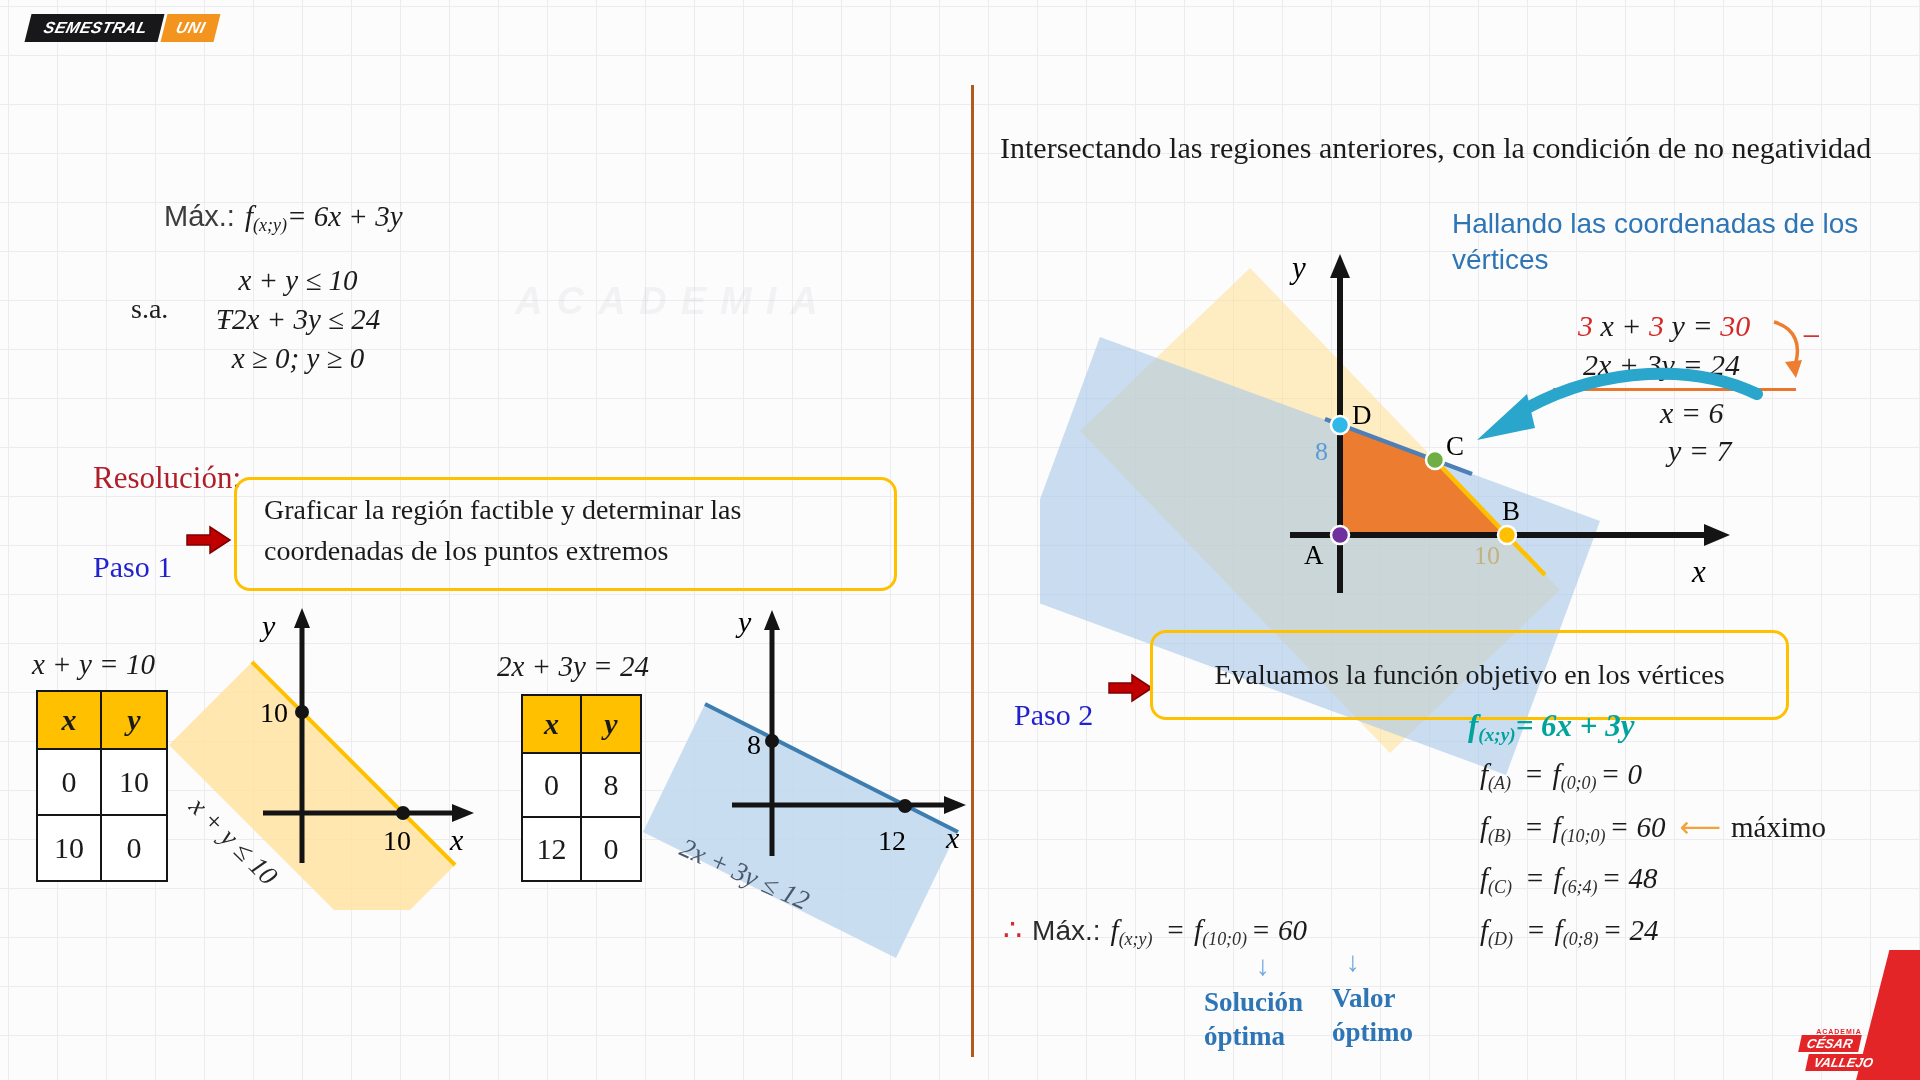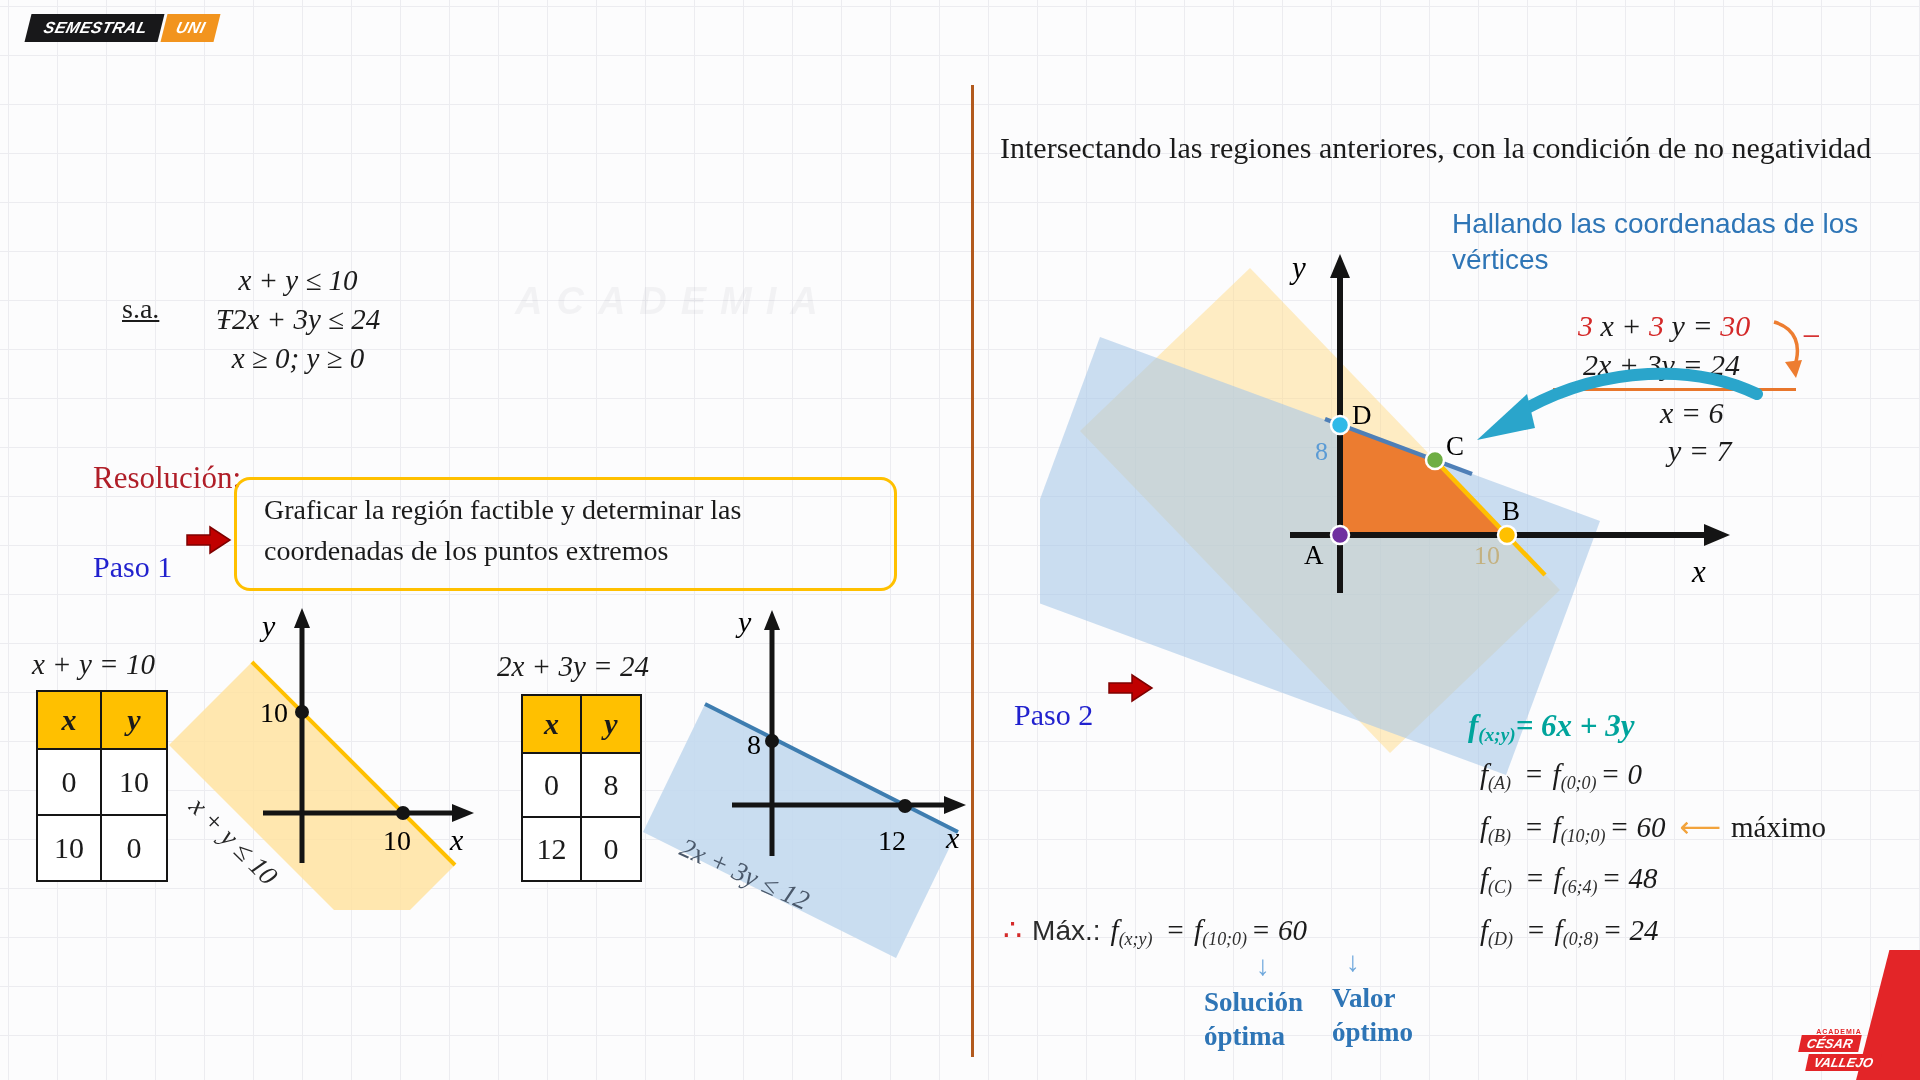--- a/index.html
+++ b/index.html
@@ -66,22 +66,25 @@
 <div class="stage">
 
   <div class="abs brand">
     <span class="bk">SEMESTRAL</span>
     <span class="or">UNI</span>
   </div>
 
   <div class="abs wm">ACADEMIA</div>
 
 
-
-  <div class="abs ser" style="left:122px;top:293px;font-size:28px;text-decoration:underline;">s.a.</div>
+  <div class="abs objline" style="left:164px;top:200px;">
+    <span class="lab">Máx.:</span><span class="m">f</span><sub class="msub">(x;y)</sub><span class="m">= 6x + 3y</span>
+  </div>
+
+  <div class="abs ser" style="left:131px;top:293px;font-size:28px;">s.a.</div>
 
   <div class="abs cons m" style="left:183px;top:261px;">
     <div>x + y ≤ 10</div>
     <div>Ŧ2x + 3y ≤ 24</div>
     <div>x ≥ 0; y ≥ 0</div>
   </div>
 
   <div class="abs resol" style="left:93px;top:460px;">Resolución:</div>
 
   <div class="abs paso" style="left:93px;top:520px;">Paso 1</div>
@@ -206,20 +209,23 @@
 
   <svg class="abs" style="left:1465px;top:358px;" width="300" height="100">
     <path d="M 292,36 C 230,6 140,8 62,50" stroke="#2AA5CB" stroke-width="12" fill="none" stroke-linecap="round"></path>
     <polygon points="12,82 62,36 70,70" fill="#2AA5CB"></polygon>
   </svg>
 
   <div class="abs paso" style="left:1014px;top:668px;">Paso 2</div>
   <svg class="abs" style="left:1108px;top:673px;" width="46" height="30">
     <polygon points="1,10 24,10 24,2 44,15 24,28 24,20 1,20" fill="#C00000" stroke="#7F0000" stroke-width="1.5"></polygon>
   </svg>
+  <div class="abs ybox ybox2 ser" style="left:1150px;top:630px;">
+    <span>Evaluamos la función objetivo en los vértices</span>
+  </div>
 
   <div class="abs" style="left:1468px;top:708px;font-size:31px;text-align:center;">
     <span class="m teal">f</span><sub class="msub teal">(x;y)</sub><span class="m teal">= 6x + 3y</span>
   </div>
 
   <div class="abs evrow" style="left:1480px;top:758px;">
     <span class="m">f</span><sub class="msub">(A)</sub><span class="m gap">=</span><span class="m">f</span><sub class="msub">(0;0)</sub><span class="m">= 0</span>
   </div>
   <div class="abs evrow" style="left:1480px;top:810px;">
     <span class="m">f</span><sub class="msub">(B)</sub><span class="m gap">=</span><span class="m">f</span><sub class="msub">(10;0)</sub><span class="m">= 60</span><span class="orarrow">⟵</span><span class="ser">máximo</span>

